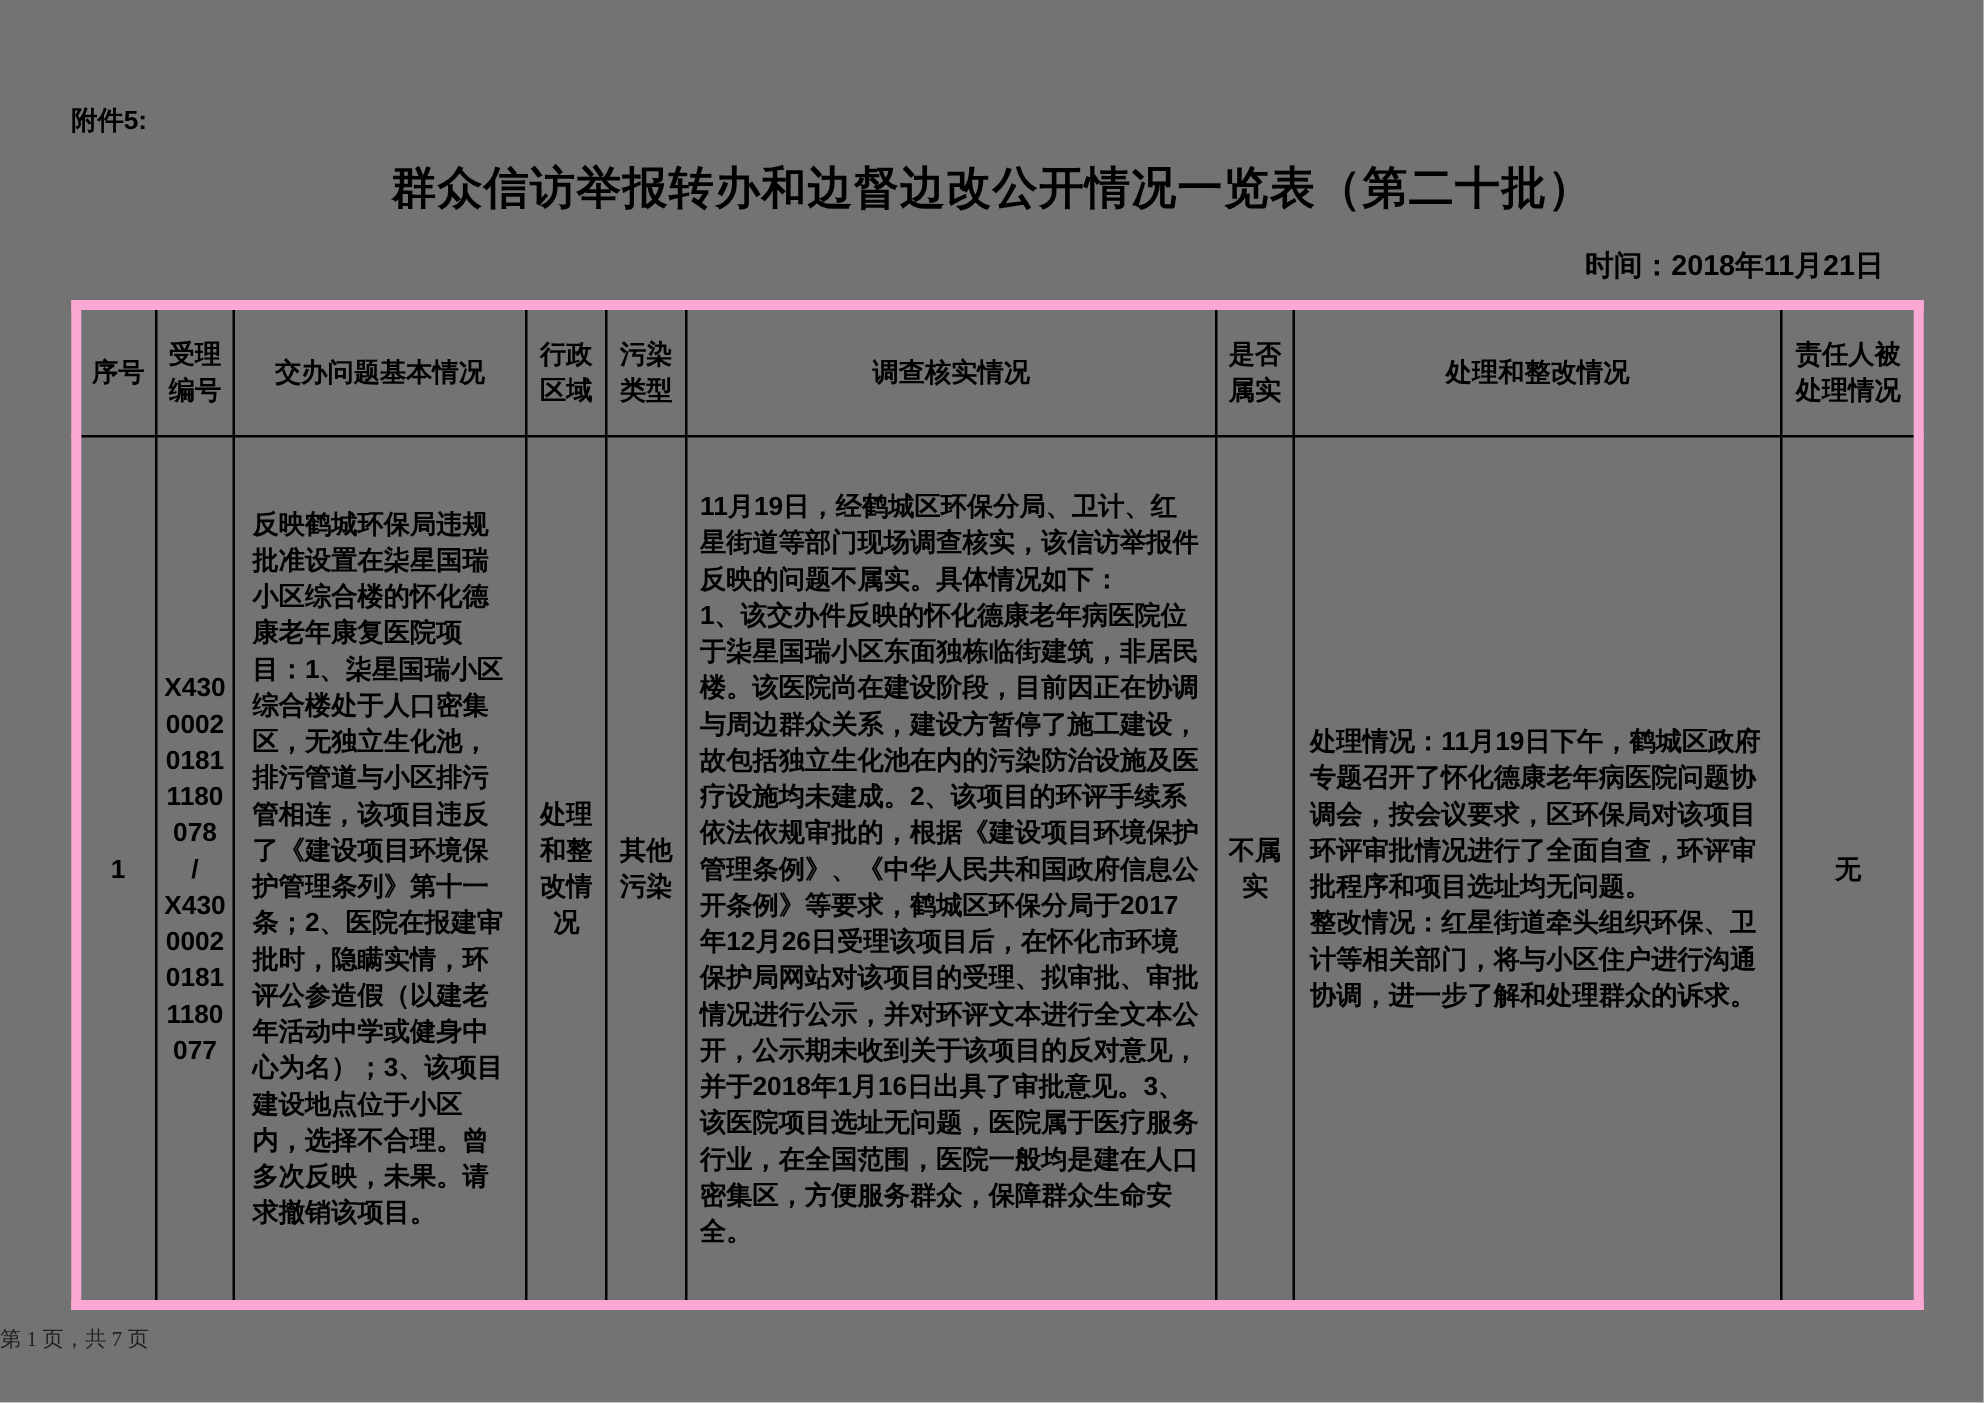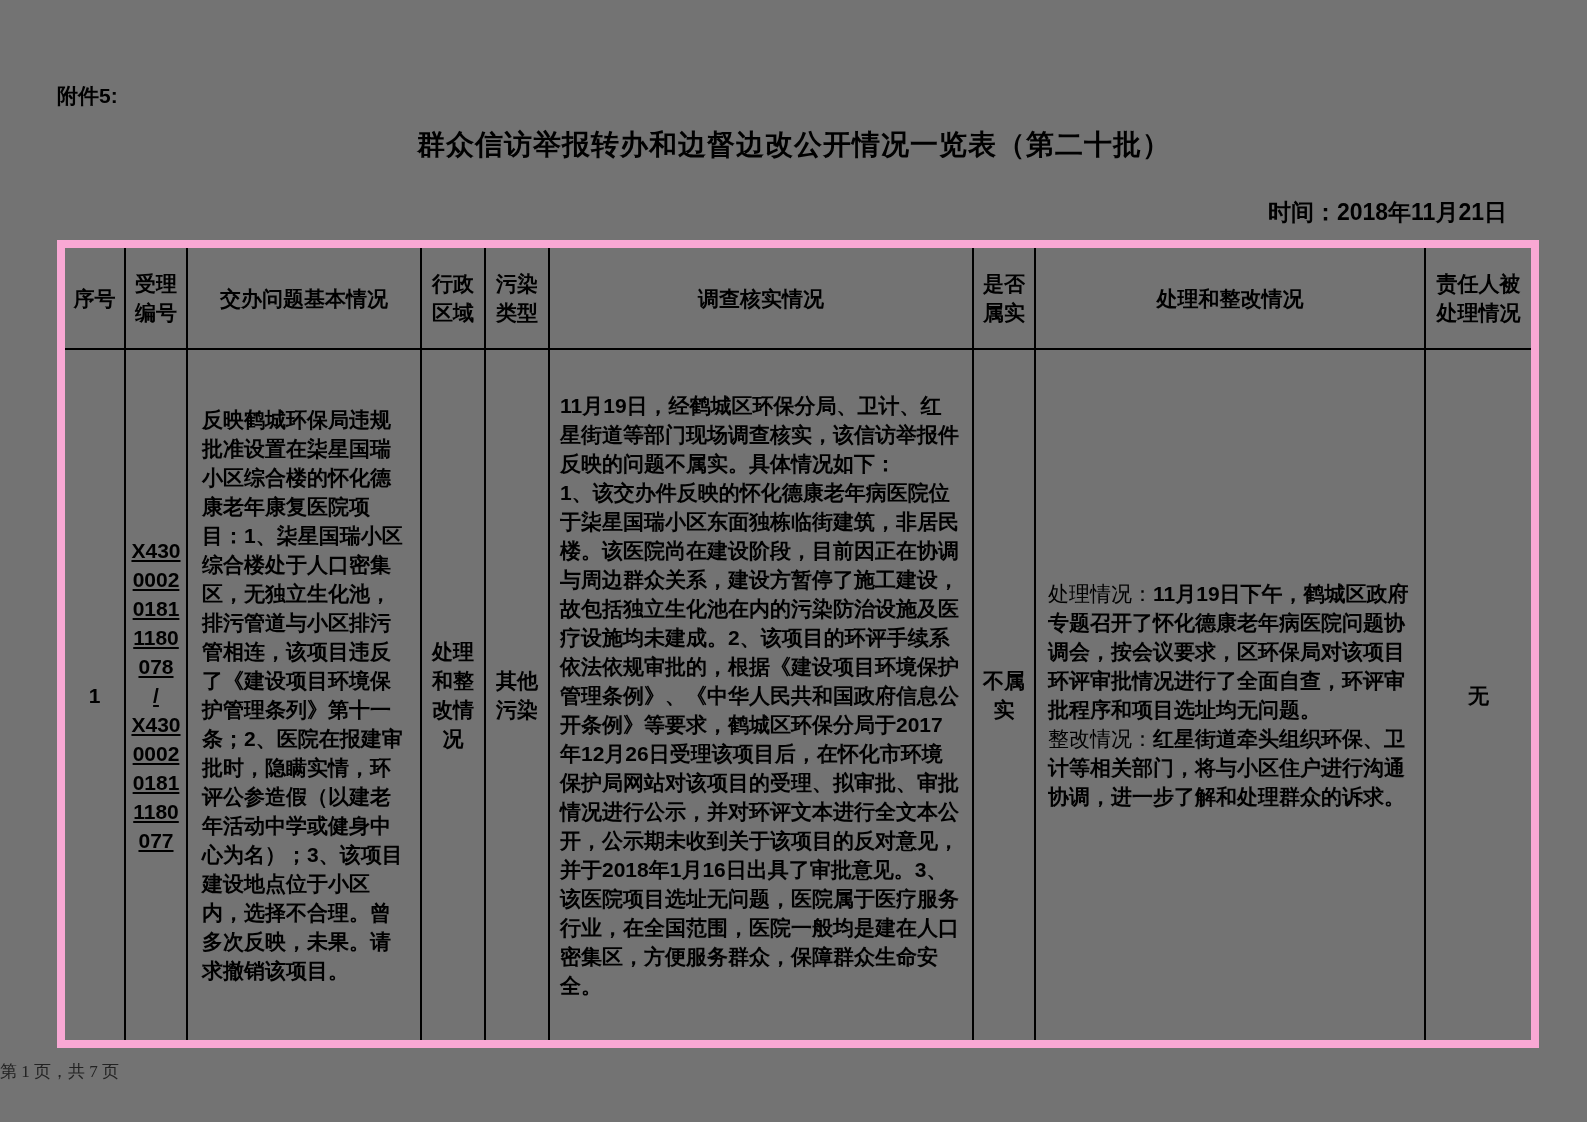--- a/index.html
+++ b/index.html
@@ -12,21 +12,21 @@
   }
   .page { position: absolute; inset: 0; background: #737373; }
 
   .attachment {
     position: absolute; left: 57px; top: 82px;
     font-size: 21px; font-weight: bold;
   }
   .doc-title {
     position: absolute; left: 57px; top: 126px; width: 1474px;
     text-align: center;
-    font-size: 28px; font-weight: bold;
+    font-size: 36px; font-weight: bold;
     letter-spacing: 1px;
   }
   .date-line {
     position: absolute; left: 57px; top: 197px; width: 1474px;
     text-align: right; padding-right: 24px;
     font-size: 23px; font-weight: bold;
   }
 
   table.report {
     position: absolute; left: 57px; top: 240px;
@@ -41,31 +41,31 @@
     font-size: 21px;
     font-weight: bold;
     line-height: 29px;
   }
   table.report thead tr { height: 105px; }
   table.report tbody tr { height: 695px; }
 
   th.hdr { text-align: center; padding: 0 5px; line-height: 28px; }
 
   td.c-seq      { text-align: center; padding: 0 4px; }
-  td.c-caseno   { text-align: center; padding: 0 2px; white-space: pre-line; text-decoration: underline; }
+  td.c-caseno   { text-align: center; padding: 0 2px; white-space: pre-line; }
   td.c-problem  { text-align: left;   padding: 0 14px; }
   td.c-region   { text-align: center; padding: 0 6px; }
   td.c-polltype { text-align: center; padding: 0 6px; }
   td.c-invest   { text-align: left;   padding: 0 10px; }
   td.c-verdict  { text-align: center; padding: 0 6px; margin-top: 14px; }
   td.c-handle   { text-align: left;   padding: 0 12px; }
   td.c-resp     { text-align: center; padding: 0 10px; }
 
   td p { margin: 0; }
-  .seg-label { font-weight: 400; }
+  .seg-label { font-weight: 700; }
 
   .page-footer {
     position: absolute; left: 0; top: 1060px; width: 1344px;
     text-align: left;
     font-family: "Liberation Serif", "DejaVu Serif", serif;
     font-size: 17px; font-weight: normal; color: #222;
   }
 </style>
 </head>
 <body>

